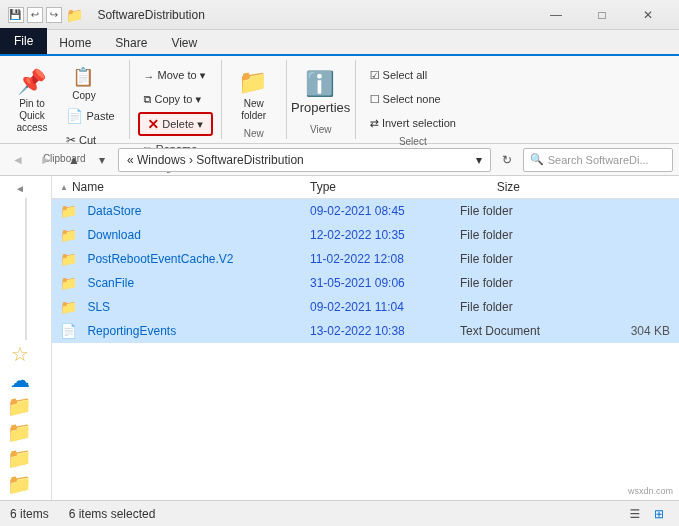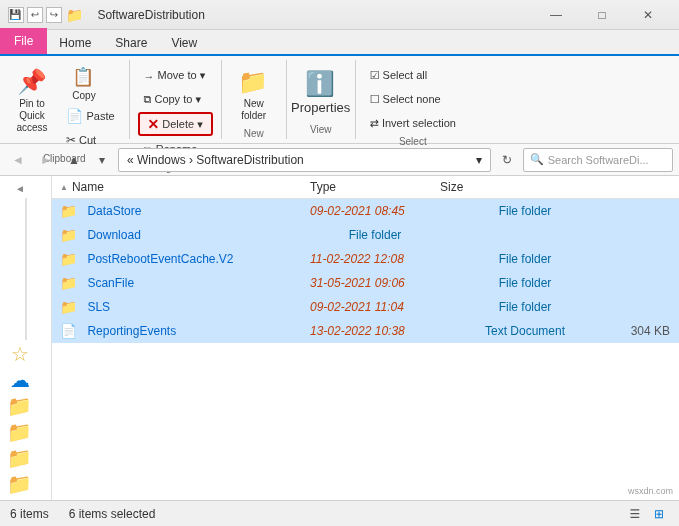--- a/index.html
+++ b/index.html
@@ -206,36 +206,36 @@
       border-bottom: 1px solid #e0e0e0;
       padding: 4px 8px;
       font-size: 12px;
       color: #333;
       position: sticky;
       top: 0;
     }
     .col-name { width: 250px; display: flex; align-items: center; gap: 4px; }
     .col-date { width: 150px; }
     .col-type { width: 130px; }
-    .col-size { width: 80px; }
+    .col-size { width: 80px; text-align: right; }
     .sort-arrow { font-size: 8px; color: #888; }
     .file-row {
       display: flex;
       align-items: center;
       padding: 3px 8px;
       font-size: 12px;
       cursor: pointer;
       height: 24px;
     }
     .file-row.selected { background: #cce5ff; }
     .file-icon { font-size: 14px; margin-right: 6px; color: #dcb53c; }
     .file-icon-doc { color: #5578a0; }
     .file-name { color: #0066cc; }
-    .file-date { width: 150px; color: #c2410c; font-style: italic; }
-    .file-type { width: 130px; color: #0369a1; text-align: center; }
+    .file-date { width: 150px; color: #1d4ed8; }
+    .file-type { width: 130px; color: #404040; }
     .file-size { width: 80px; text-align: right; color: #555; }
 
     
     .status-bar {
       height: 26px;
       background: #f0f0f0;
       border-top: 1px solid #d0d0d0;
       display: flex;
       align-items: center;
       padding: 0 10px;
@@ -280,21 +280,21 @@
     <span class="title-text">SoftwareDistribution</span>
   </div>
   <div class="title-controls">
     <div class="title-btn">—</div>
     <div class="title-btn">□</div>
     <div class="title-btn close">✕</div>
   </div>
 </div>
 
 <div class="ribbon-tabs">
-  <div class="ribbon-tab active" style="background:#ec4899;color:white;padding:4px 14px;">File</div>
+  <div class="ribbon-tab active" style="background:#0f172a;color:white;padding:4px 14px;">File</div>
   <div class="ribbon-tab">Home</div>
   <div class="ribbon-tab">Share</div>
   <div class="ribbon-tab">View</div>
 </div>
 
 <div class="ribbon">
 
   <div class="ribbon-group">
     <div class="ribbon-group-content">
       <div class="ribbon-btn-large">
@@ -434,20 +434,21 @@
       <div class="file-date">09-02-2021 08:45</div>
       <div class="file-type">File folder</div>
       <div class="file-size"></div>
     </div>
 
     <div class="file-row selected">
       <div class="col-name">
         <span class="file-icon">📁</span>
         <span class="file-name">Download</span>
       </div>
+      <div class="file-date">12-02-2022 10:35</div>
       <div class="file-type">File folder</div>
       <div class="file-size"></div>
     </div>
 
     <div class="file-row selected">
       <div class="col-name">
         <span class="file-icon">📁</span>
         <span class="file-name">PostRebootEventCache.V2</span>
       </div>
       <div class="file-date">11-02-2022 12:08</div>

